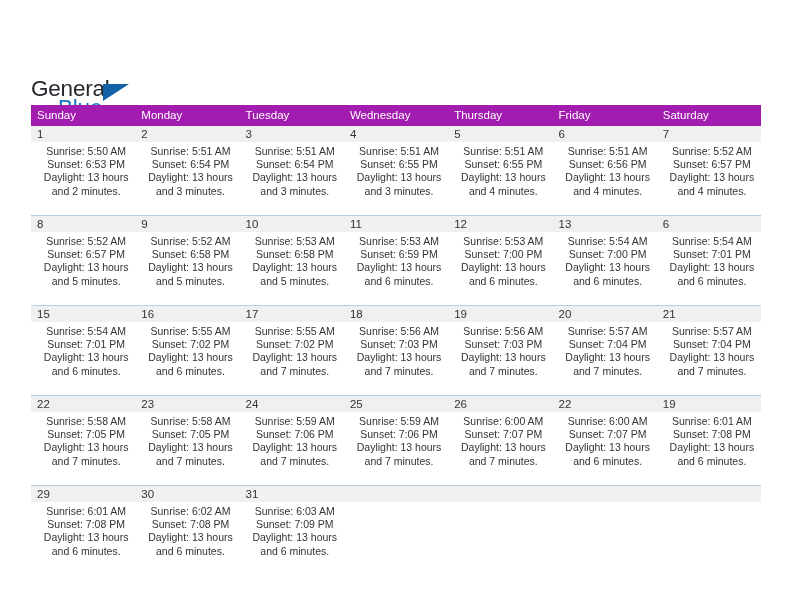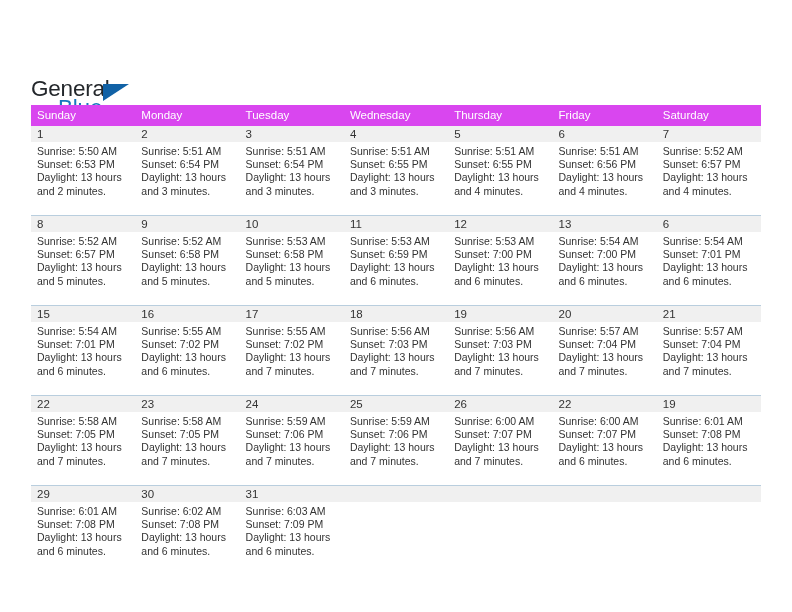--- a/index.html
+++ b/index.html
@@ -96,21 +96,21 @@
   .calendar {
     position: absolute;
     left: 31px;
     top: 105px;
     width: 730px;
     border-collapse: collapse;
     table-layout: fixed;
   }
 
   .calendar th {
-    background: #d946ef;
+    background: #a21caf;
     color: #ffffff;
     font-size: 11.5px;
     font-weight: normal;
     text-align: left;
     padding: 4px 0 5px 6px;
     height: 11px;
     border: none;
   }
 
   .week-row > td {
@@ -138,20 +138,21 @@
     color: #333333;
     padding: 2px 0 0 6px;
     line-height: 13px;
   }
   .cell-empty .daynum-strip {
     background: #f0f0f0;
   }
 
   .cell-lines {
     padding: 3px 0 0 6px;
+    text-align: center;
   }
   .cell-line {
     font-size: 10.5px;
     line-height: 13.2px;
     color: #333333;
     white-space: nowrap;
   }
 
   .spacer-row td {
     height: 10px;

